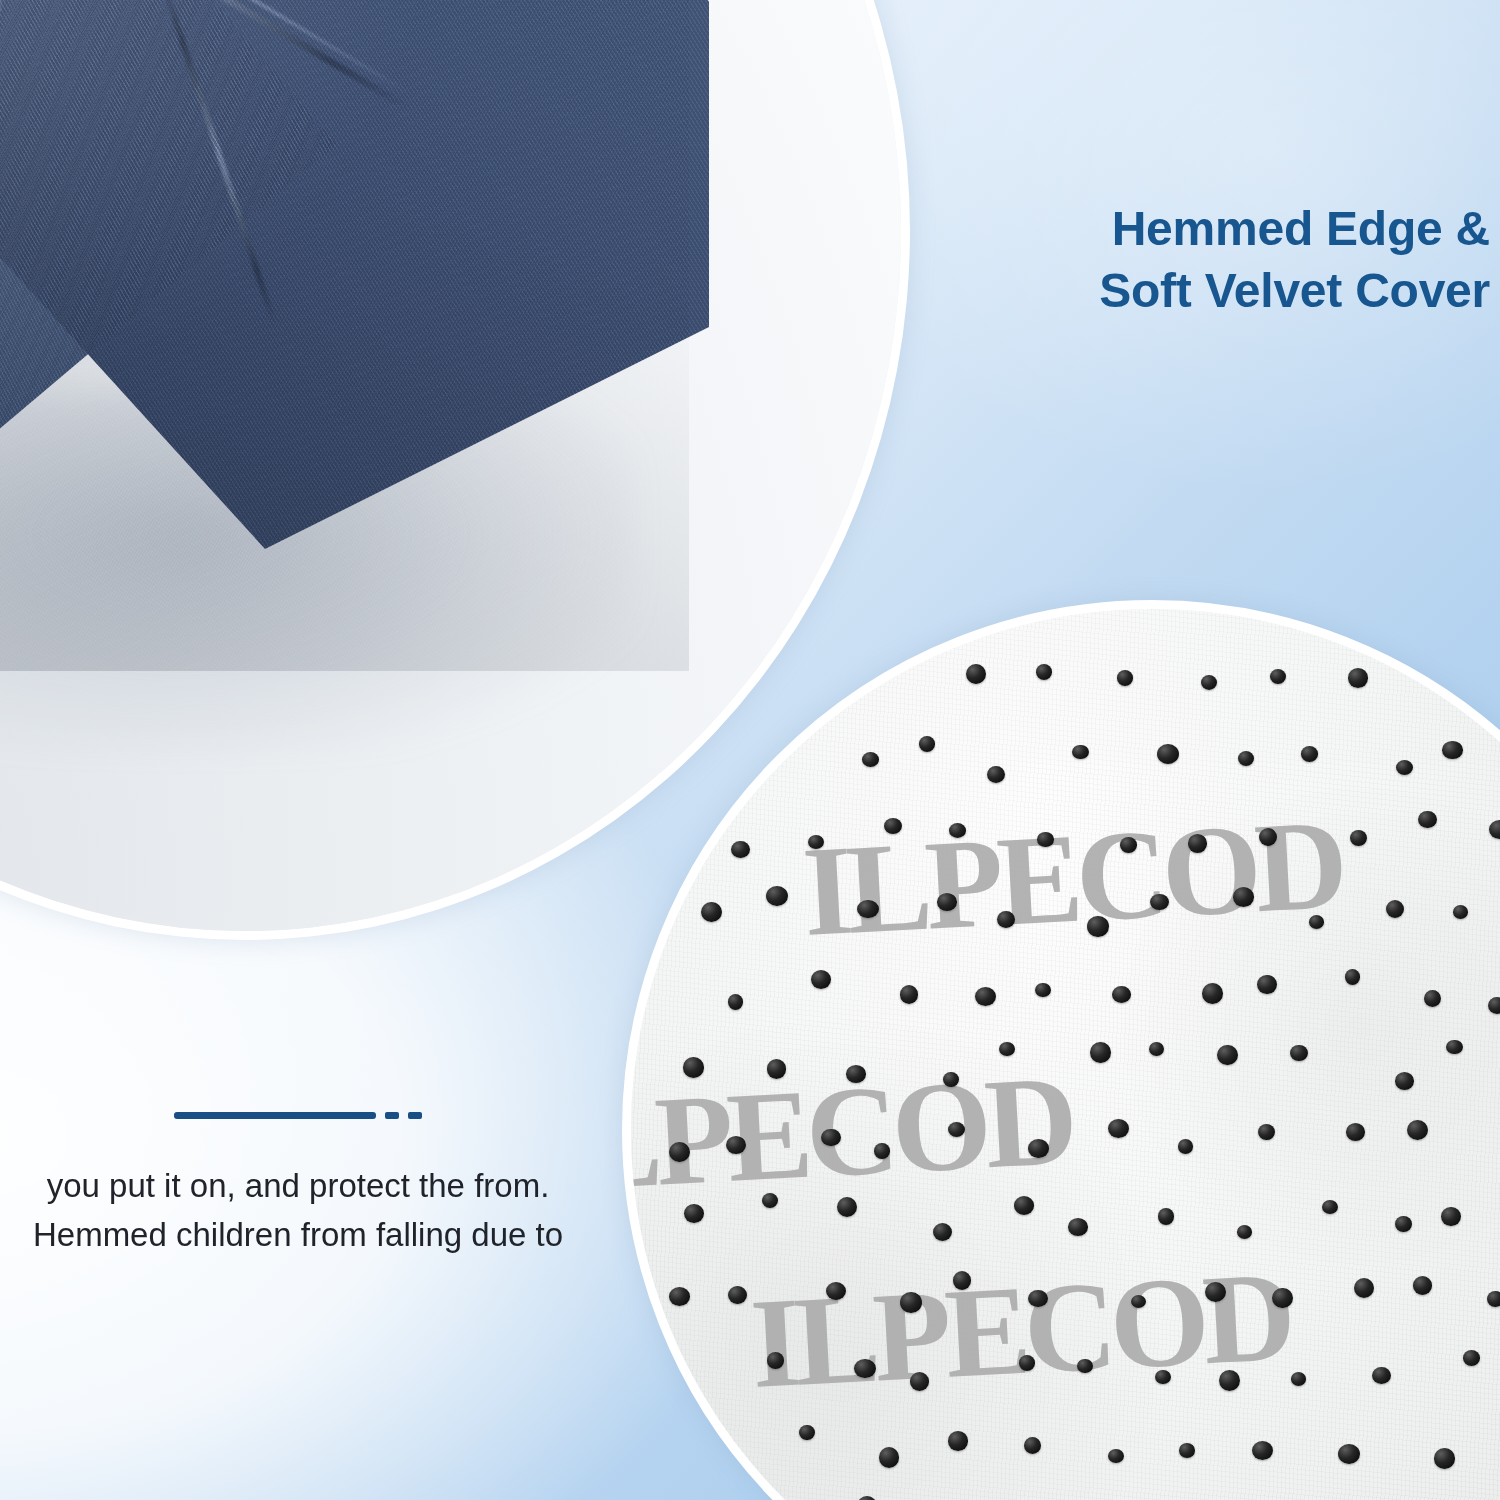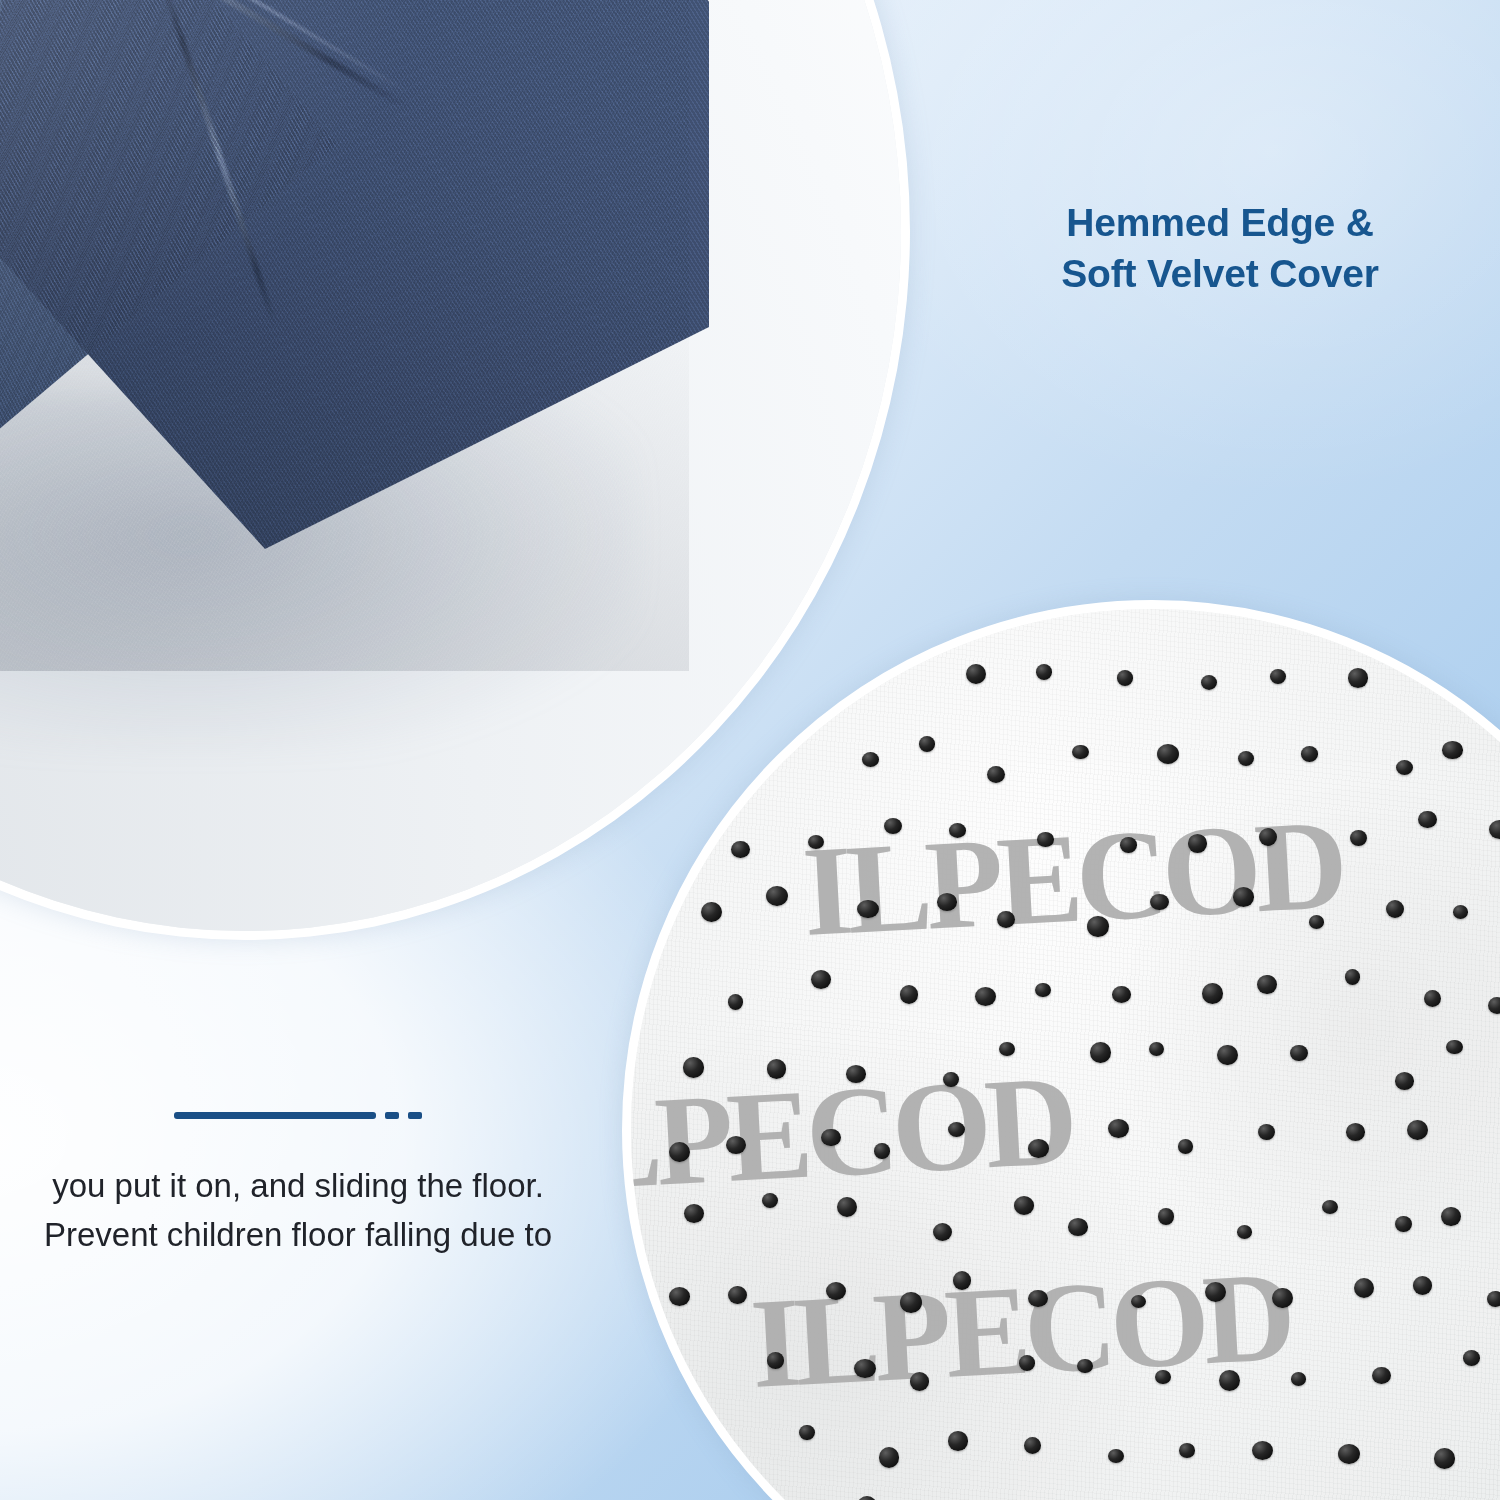--- a/index.html
+++ b/index.html
@@ -173,23 +173,23 @@
   .dot{
     position:absolute;border-radius:50%;
     background:radial-gradient(circle at 33% 28%, #5e5e5e 0%, #262626 42%, #101010 78%, #000 100%);
     box-shadow:0 1px 2px rgba(0,0,0,.30), 0 0 2px rgba(255,255,255,.35);
   }
 
   
   .headline{
     position:absolute;left:950px;top:198px;width:540px;
     color:#17568f;
-    font-size:39px;line-height:1.30;font-weight:700;
+    font-size:48px;line-height:1.30;font-weight:700;
     letter-spacing:-.005em;
-    text-align:center;
+    text-align:right;
   }
   .headline .l{display:block;white-space:nowrap;}
 
   .feature{
     position:absolute;left:20px;top:1068px;width:556px;text-align:center;
   }
   .feature-title{
     color:#17568f;font-size:54px;font-weight:700;line-height:1.1;
     letter-spacing:-.01em;white-space:nowrap;
   }
@@ -366,18 +366,18 @@
     <span class="l">Soft Velvet Cover</span>
   </div>
 
   <div class="feature">
     <div class="rule-wrap">
       <span class="rule-main"></span>
       <span class="rule-d1"></span>
       <span class="rule-d2"></span>
     </div>
     <div class="feature-body">
-      <div>you put it on, and sliding the floor.</div>
-      <div>Prevent children floor falling due to</div>
+      <div>you put it on, and protect the from.</div>
+      <div>Hemmed children from falling due to</div>
     </div>
   </div>
 
 </div>
 
 </body></html>

